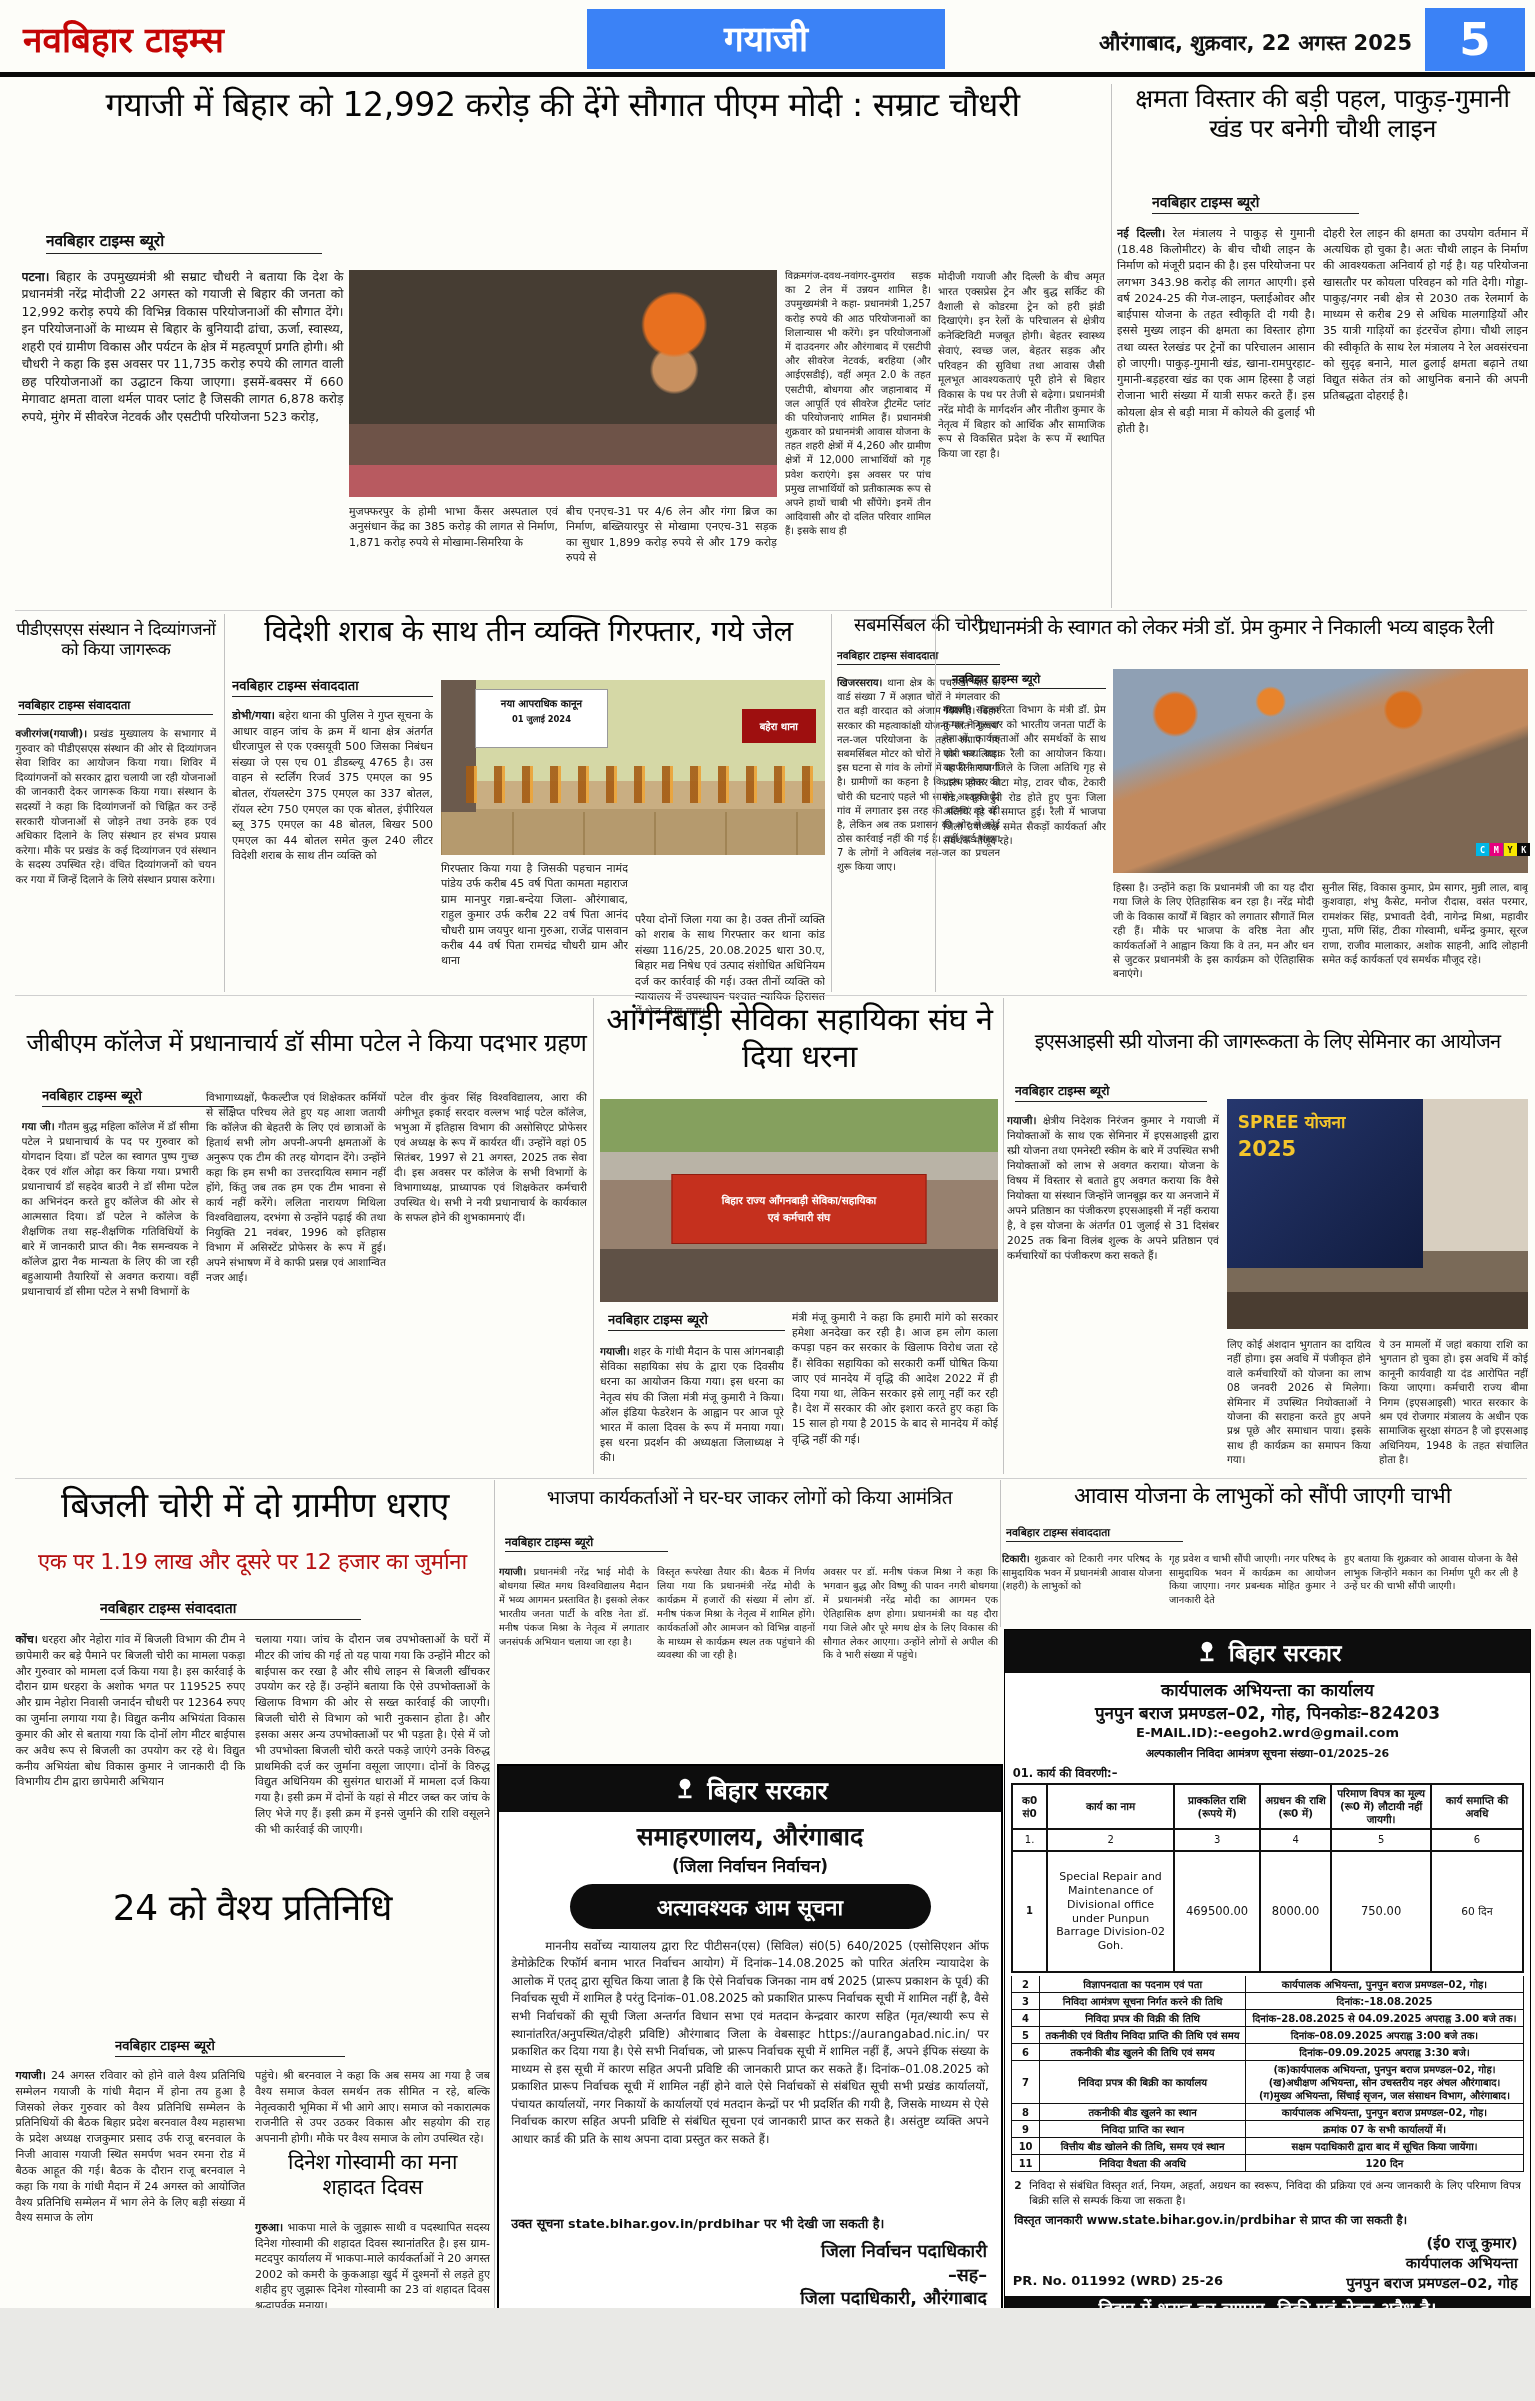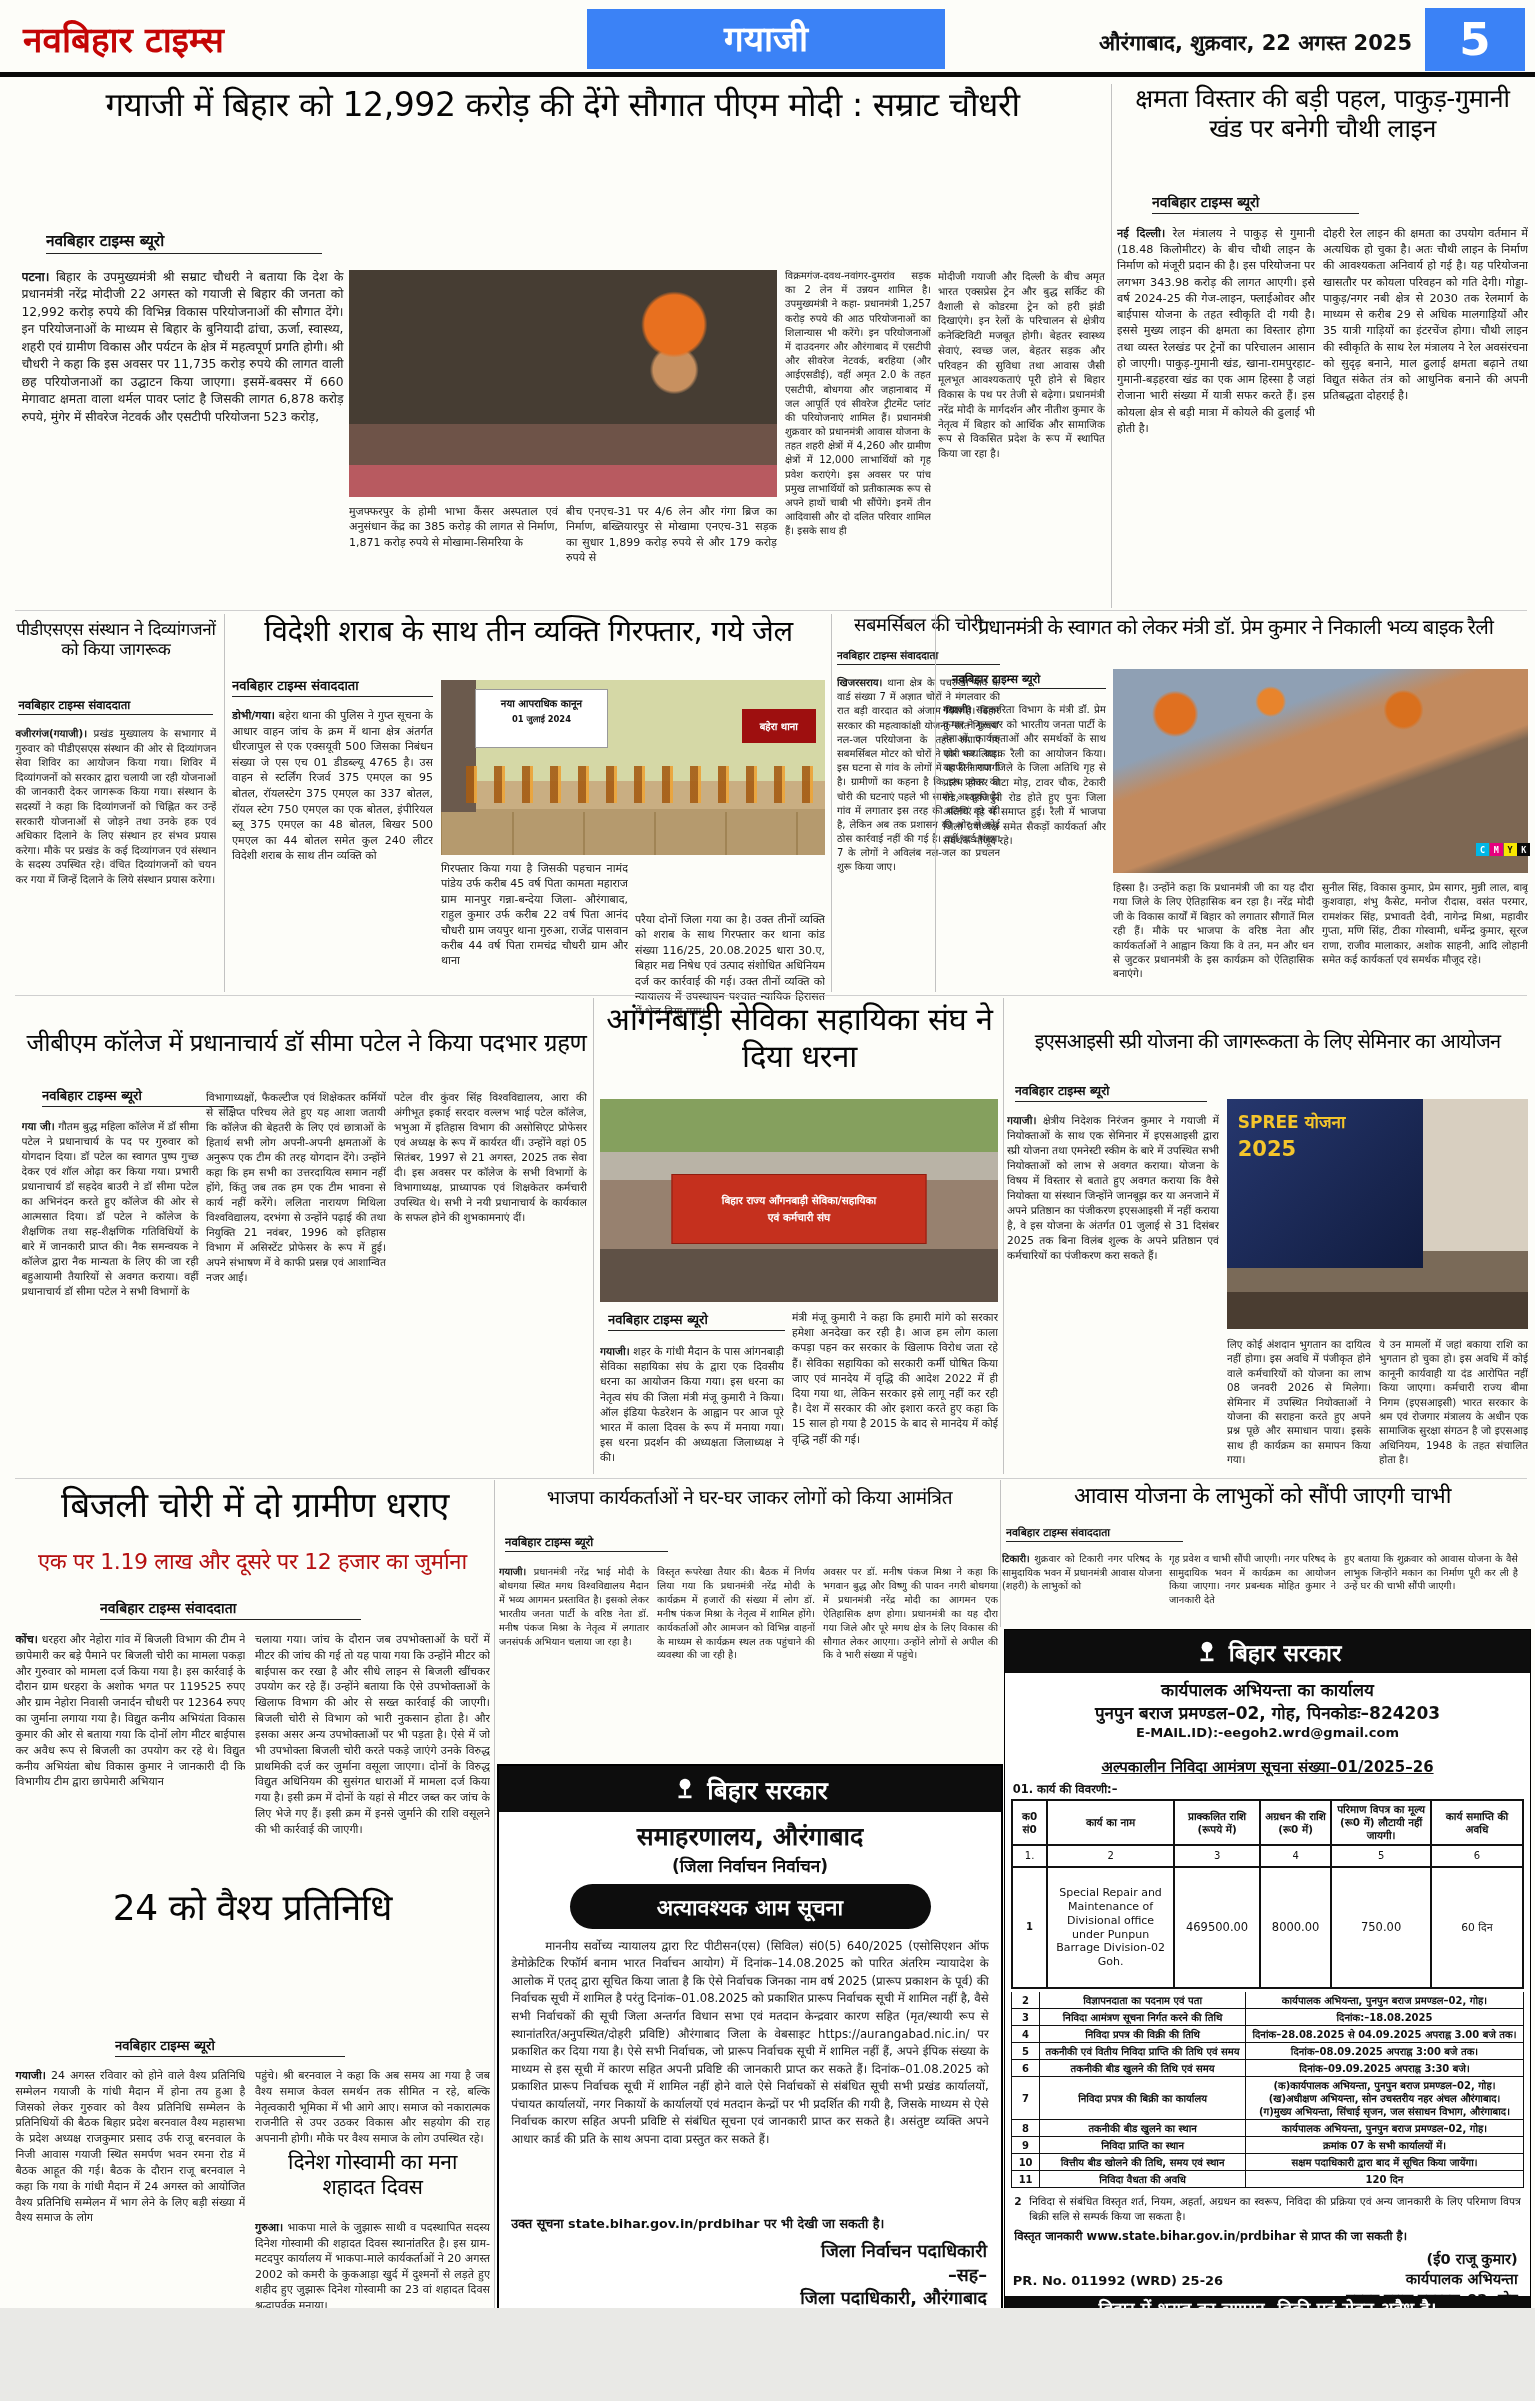--- a/index.html
+++ b/index.html
@@ -189,21 +189,21 @@
       <svg class="emb" viewBox="0 0 24 24">
           <circle cx="12" cy="7.5" r="5"></circle>
           <rect x="11" y="10" width="2" height="8"></rect>
           <rect x="6" y="18" width="12" height="2.5"></rect>
         </svg>
       <span style="font-size:23px;font-weight:800">बिहार सरकार</span>
     </div>
     <div class="center" style="font-size:17px;font-weight:800;margin-top:4.6px">कार्यपालक अभियन्ता का कार्यालय</div>
     <div class="center" style="font-size:17px;font-weight:800">पुनपुन बराज प्रमण्डल–02, गोह, पिनकोडः–824203</div>
     <div class="center" style="font-size:13px;font-weight:700;margin-top:1.5px">E-MAIL.ID):-eegoh2.wrd@gmail.com</div>
-    <div class="center" style="font-size:15px;font-weight:800;text-decoration:underline;margin-top:16px">अल्पकालीन निविदा आमंत्रण सूचना संख्या–01/2025–26</div>
+    <div class="center" style="font-size:11px;font-weight:800;margin-top:5px">अल्पकालीन निविदा आमंत्रण सूचना संख्या–01/2025–26</div>
     <div style="font-size:11.5px;font-weight:700;margin:4.6px 7.7px 0">01. कार्य की विवरणी:–</div>
 
     <div class="ttable">
       <div class="c hd">क0 सं0</div>
       <div class="c hd">कार्य का नाम</div>
       <div class="c hd">प्राक्कलित राशि (रूपये में)</div>
       <div class="c hd">अग्रधन की राशि (रू0 में)</div>
       <div class="c hd">परिमाण विपत्र का मूल्य (रू0 में) लौटायी नहीं जायगी।</div>
       <div class="c hd">कार्य समाप्ति की अवधि</div>
       <div class="c" style="min-height:15.4px">1.</div>

